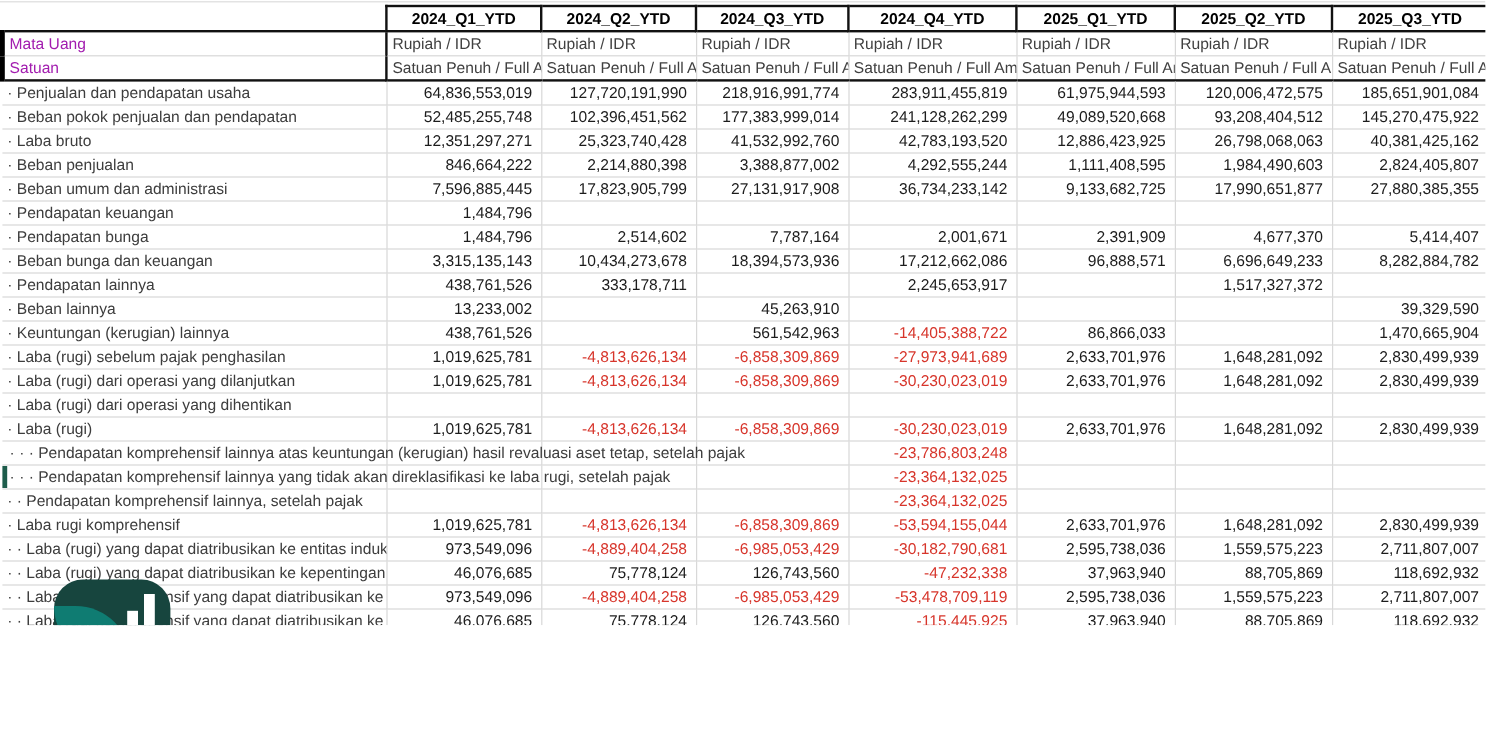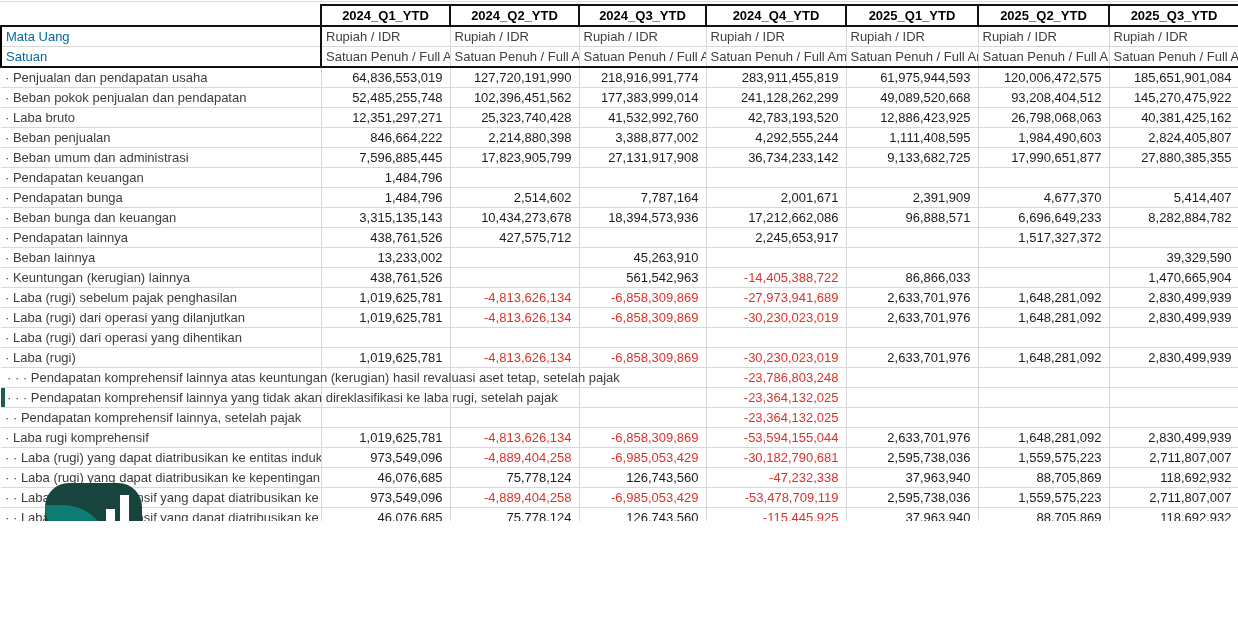--- a/index.html
+++ b/index.html
@@ -35,24 +35,24 @@
   
   th.colhead {
     border: 2px solid #111;
     font-weight: bold;
     text-align: center;
     color: #000;
   }
   th.corner { border: none; }
   
   td.metalabel {
-    border-left: 2px solid #000000;
+    border-left: 4px solid #000000;
     border-right: 2px solid #111;
     padding-left: 4px;
-    color: #0369a1;
+    color: #a21caf;
   }
   tr.currency td.metalabel { border-top: 2px solid #111; }
   tr.unit td { border-bottom: 2px solid #111; }
   td.metaval { padding-left: 4px; color: #404040; }
   
   td.rowlabel {
     padding-left: 4px;
     color: #3d3d3d;
     border-left: none;
   }
@@ -231,21 +231,21 @@
           <td class="num">10,434,273,678</td>
           <td class="num">18,394,573,936</td>
           <td class="num">17,212,662,086</td>
           <td class="num">96,888,571</td>
           <td class="num">6,696,649,233</td>
           <td class="num">8,282,884,782</td>
         </tr>
         <tr>
           <td class="rowlabel">· Pendapatan lainnya</td>
           <td class="num">438,761,526</td>
-          <td class="num">427,575,712</td>
+          <td class="num">333,178,711</td>
           <td class="num"></td>
           <td class="num">2,245,653,917</td>
           <td class="num"></td>
           <td class="num">1,517,327,372</td>
           <td class="num"></td>
         </tr>
         <tr>
           <td class="rowlabel">· Beban lainnya</td>
           <td class="num">13,233,002</td>
           <td class="num"></td>

